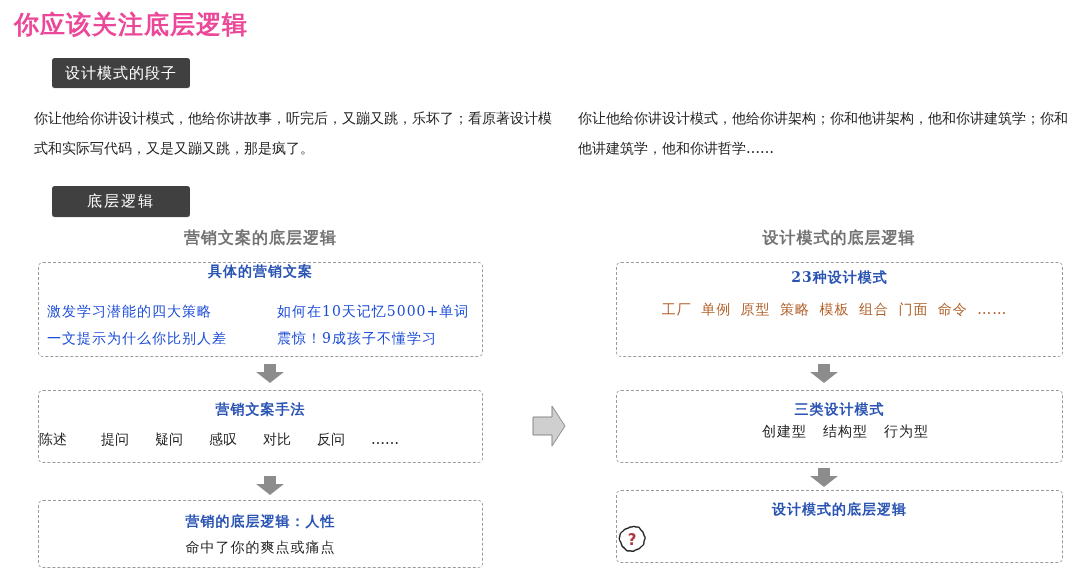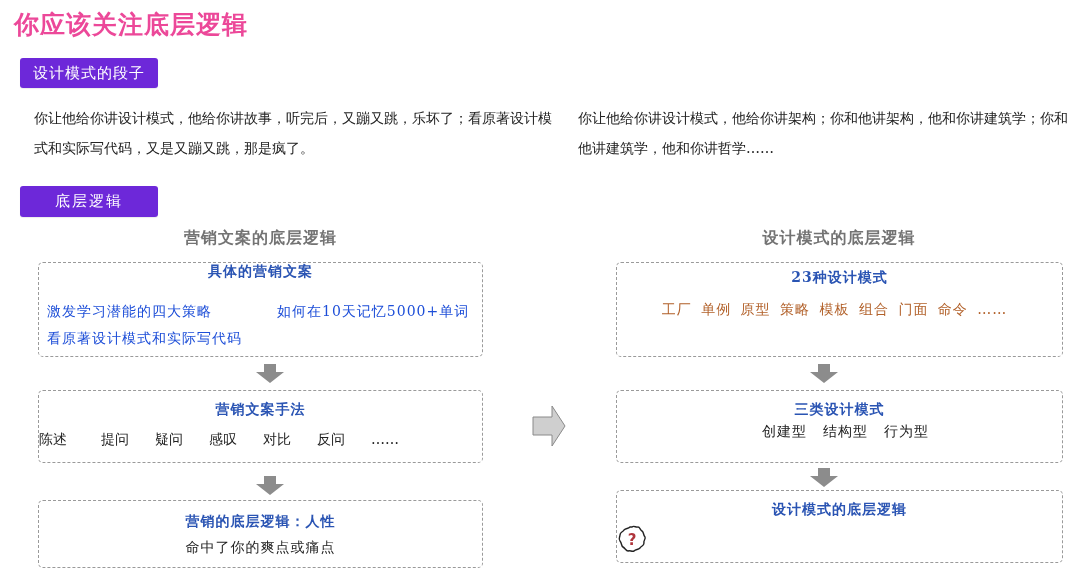--- a/index.html
+++ b/index.html
@@ -5,24 +5,25 @@
   * { margin: 0; padding: 0; box-sizing: border-box; }
   html, body { width: 1080px; height: 574px; background: #ffffff; overflow: hidden; }
   body { font-family: "DejaVu Serif", "Liberation Serif", serif; color: #1a1a1a; position: relative; }
 
   .page-title {
     position: absolute; left: 14px; top: 8px;
     font-family: "DejaVu Sans", "Liberation Sans", sans-serif;
     font-weight: bold; font-size: 25px; color: #ec4899; letter-spacing: 1px;
   }
   .tag {
-    position: absolute; background: #6d28d9; color: #fff;
+    position: absolute; background: #404040; color: #fff;
     font-size: 15px; border-radius: 3px;
     display: flex; align-items: center; justify-content: center;
     box-shadow: 0 1px 1px rgba(0,0,0,0.08);
+    margin-left: 32px;
   }
   .tag-1 { left: 20px; top: 58px; width: 138px; height: 30px; letter-spacing: 1px; }
   .tag-2 { left: 20px; top: 186px; width: 138px; height: 31px; letter-spacing: 2px; }
 
   .para { position: absolute; font-size: 14px; font-weight: normal; line-height: 30px; color: #222; }
   .para-left { left: 34px; top: 103px; width: 520px; }
   .para-right { left: 578px; top: 103px; width: 492px; }
 
   .col-title {
     position: absolute; font-size: 16px; font-weight: bold; color: #737373;
@@ -96,21 +97,22 @@
 
 <div class="tag tag-2">底层逻辑</div>
 
 <div class="col-title col-title-left">营销文案的底层逻辑</div>
 
 <div class="box lb1">
   <div class="box-title">具体的营销文案</div>
   <div class="copy-grid">
     <span>激发学习潜能的四大策略</span>
     <span>如何在10天记忆5000+单词</span>
-    <span>看原著设计模式和实际写代码</span>
+    <span>一文提示为什么你比别人差</span>
+    <span>震惊！9成孩子不懂学习</span>
   </div>
 </div>
 
 <svg class="down-arrow" style="left:255px; top:364px;" viewBox="0 0 30 20">
   <polygon points="9,0 21,0 21,8 29,8 15,19 1,8 9,8" fill="#8c8c8c"></polygon>
 </svg>
 
 <div class="box lb2">
   <div class="box-title">营销文案手法</div>
   <div class="tech-row">

